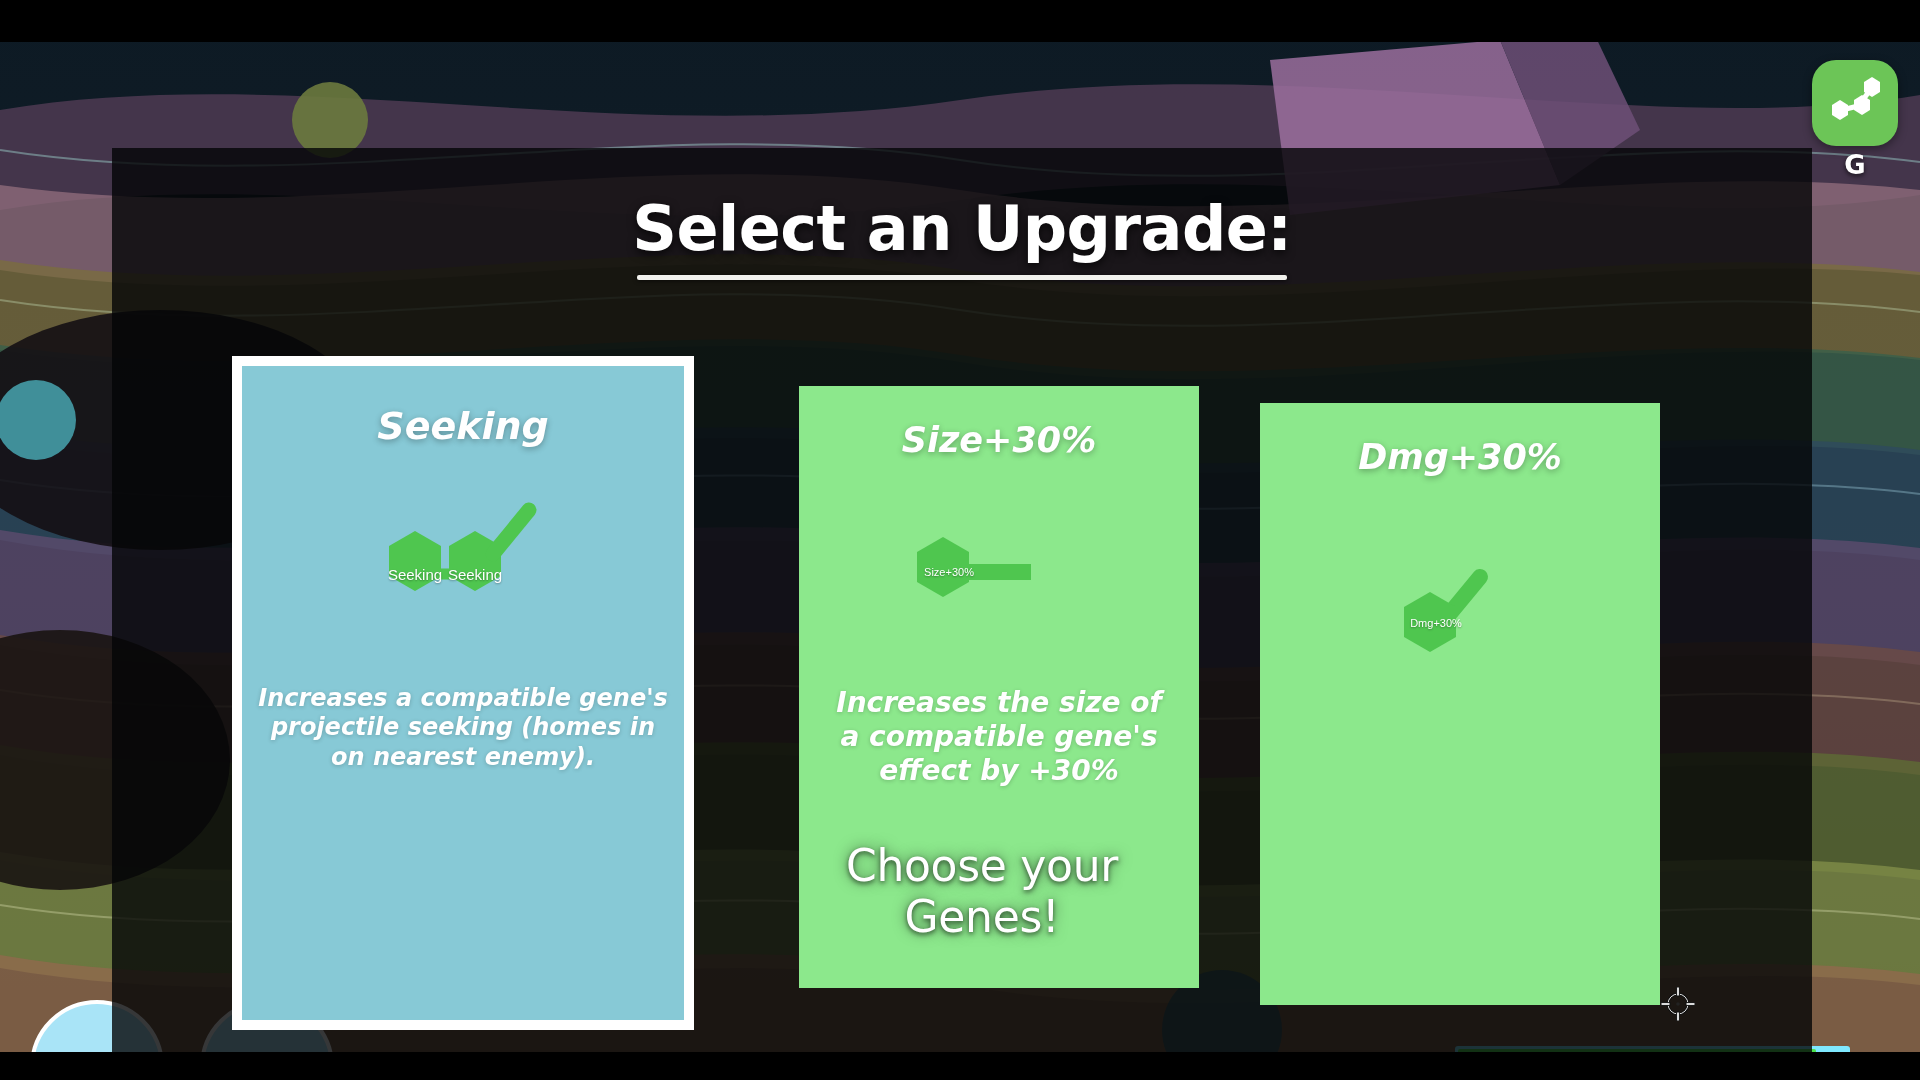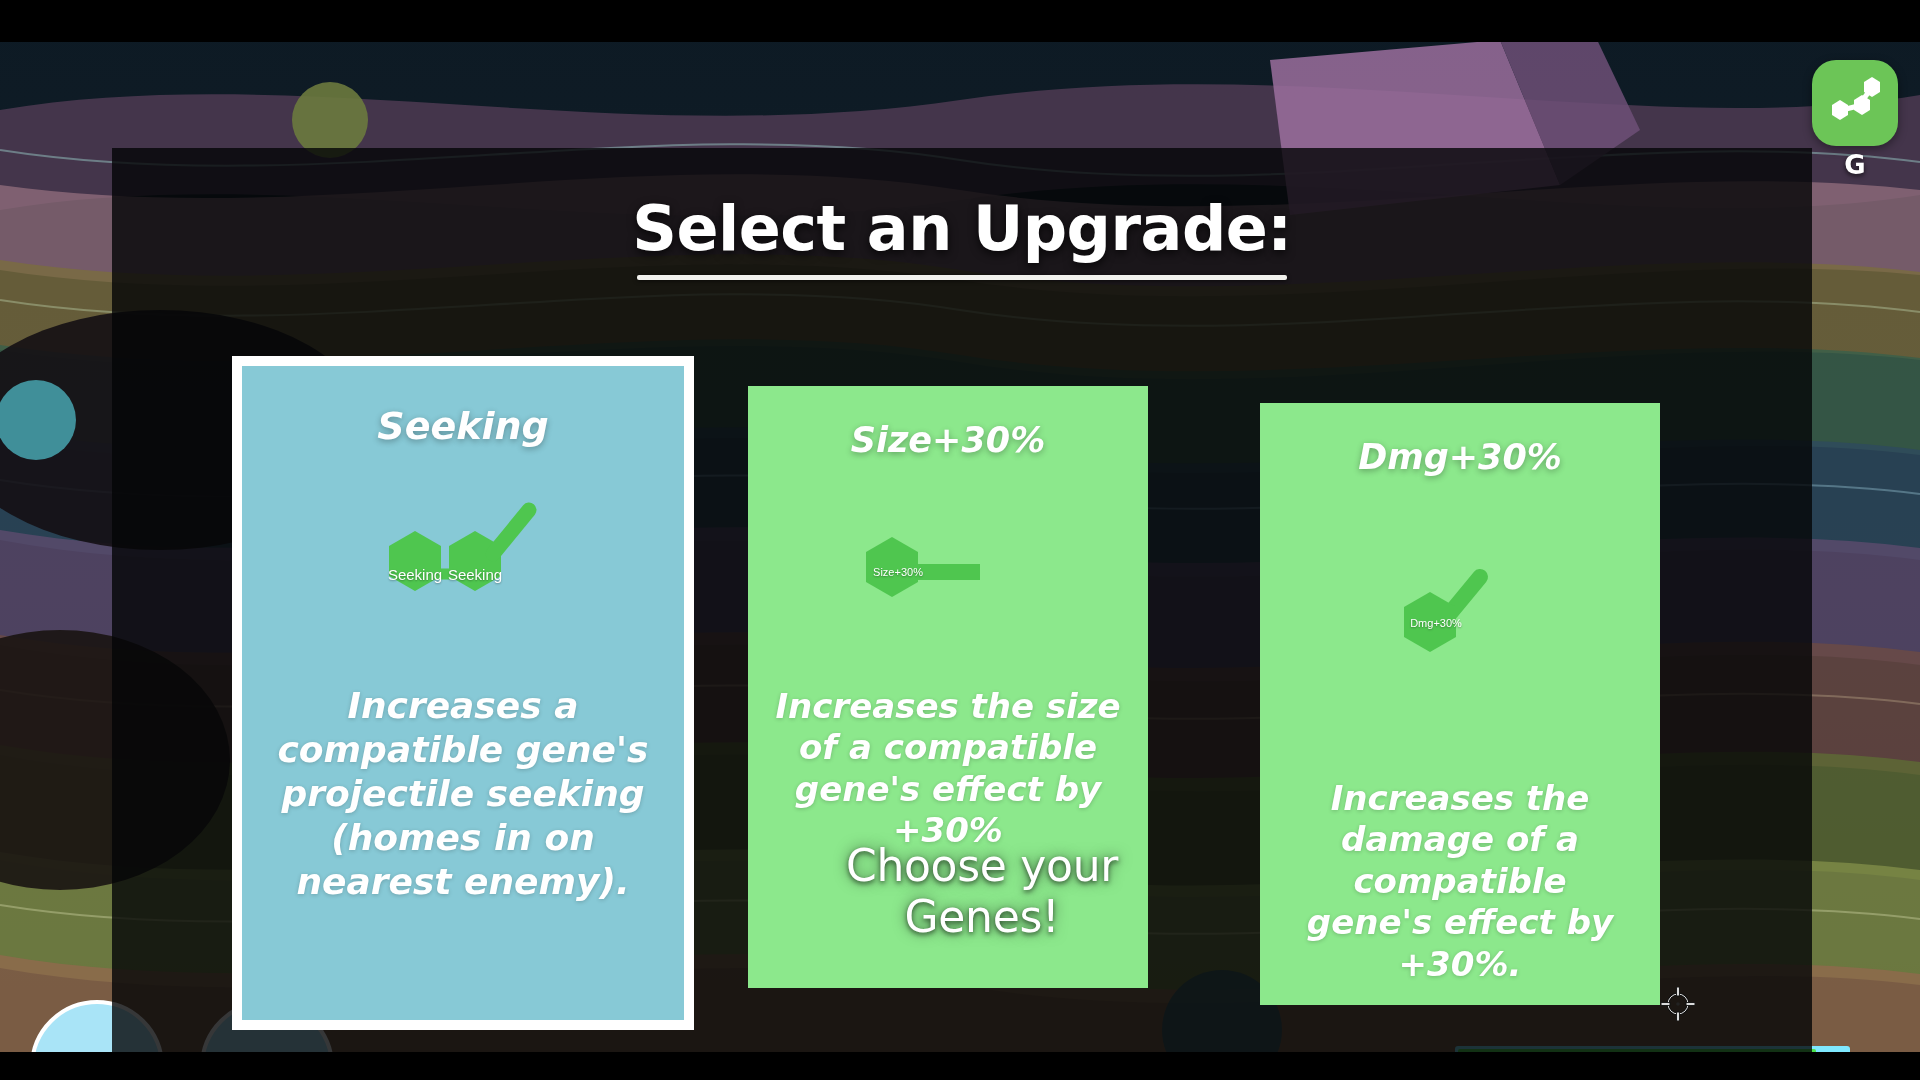--- a/index.html
+++ b/index.html
@@ -77,30 +77,30 @@
     left:232px; top:356px; width:462px; height:674px;
     background:#ffffff;
     padding:10px;
   }
   #card-seeking .inner {
     width:100%; height:100%;
     background:#87c9d6;
     display:flex; flex-direction:column; align-items:center;
   }
   #card-seeking .card-title { font-size:38px; margin-top:38px; }
-  #card-seeking .card-desc  { font-size:36px; margin-top:38px; padding:0 16px; }
+  #card-seeking .card-desc  { font-size:24px; margin-top:38px; padding:0 16px; }
 
   
   #card-size, #card-dmg {
     background:#8ce88c;
   }
-  #card-size { left:748px; top:386px; width:400px; height:602px;align-items:center; }
+  #card-size { left:799px; top:386px; width:400px; height:602px;align-items:center; }
   #card-dmg  { left:1260px; top:403px; width:400px; height:602px;gap:36px; }
   #card-size .card-title, #card-dmg .card-title { font-size:35px; margin-top:34px; }
-  #card-size .card-desc,  #card-dmg .card-desc  { font-size:34px; padding:0 10px; }
+  #card-size .card-desc,  #card-dmg .card-desc  { font-size:28px; padding:0 10px; }
 
   
   .gene-art { position:relative; }
   .hexlabel {
     position:absolute; left:50%; top:50%;
     transform:translate(-50%,-50%);
     color:#ffffff; font-weight:normal;
     font-family:"Liberation Sans", sans-serif;
     white-space:nowrap;
     text-shadow:0 1px 2px rgba(0,0,0,0.35);
@@ -288,21 +288,20 @@
       <div class="card-title">Dmg+30%</div>
 
       <div class="gene-art" style="width:180px;height:125px;margin-top:52px;">
         <svg width="180" height="125" viewBox="0 0 180 125">
           <line x1="72" y1="58" x2="110" y2="12" stroke="#4fc64f" stroke-width="16" stroke-linecap="round"></line>
           <polygon points="34,42 60,27 86,42 86,72 60,87 34,72" fill="#4fc64f"></polygon>
         </svg>
         <div class="hexlabel" style="left:66px;top:58px;font-size:11px;">Dmg+30%</div>
       </div>
 
-      <div class="card-desc" style="margin-top:52px;">Increases the damage of a compatible gene's effect by +30%.</div>
     </div>
   </div>
 
   <div class="headline">Choose your Genes!</div>
 
 
   <div class="cursor">
     <svg width="34" height="34" viewBox="0 0 34 34">
       <circle cx="17" cy="17" r="10" fill="none" stroke="#111" stroke-width="2.5"></circle>
       <circle cx="17" cy="17" r="10" fill="none" stroke="#ddd" stroke-width="1"></circle>

